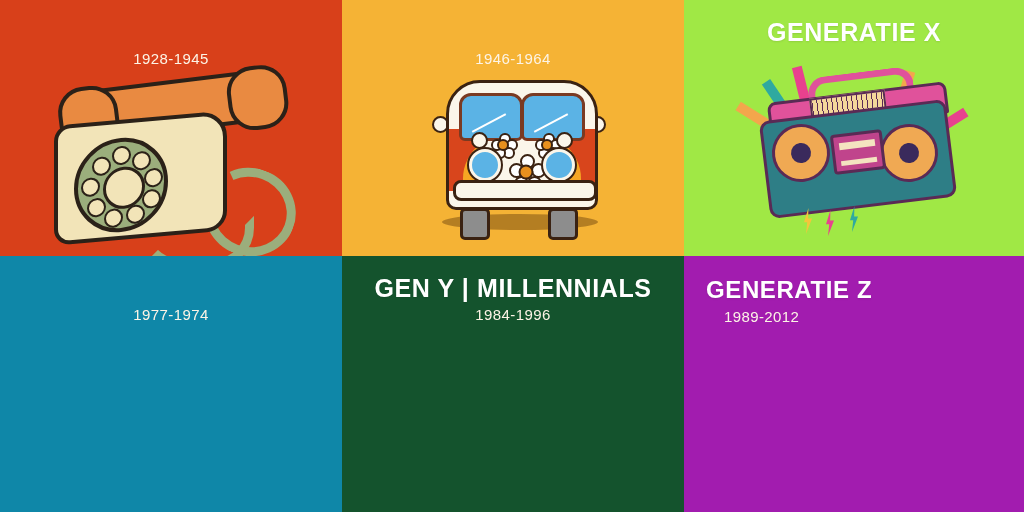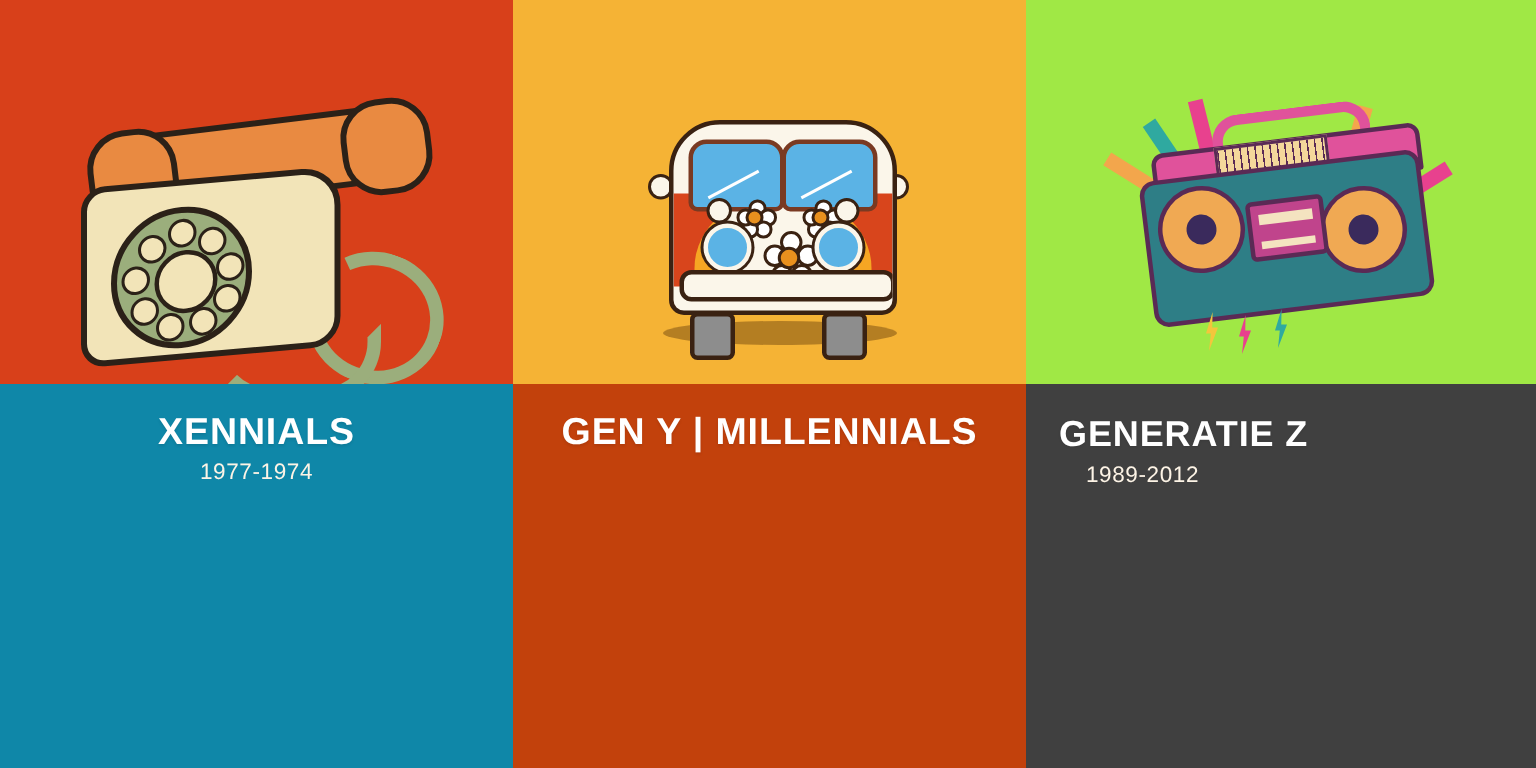--- a/index.html
+++ b/index.html
@@ -92,20 +92,21 @@
     background-image:repeating-linear-gradient(90deg,#5a2a55 0 1px,transparent 1px 5px);}
   .ray{position:absolute;width:10px;height:34px;transform-origin:50% 100%;}
   .bolt{position:absolute;width:8px;height:26px;}
 </style>
 </head>
 <body>
 
 <div class="board">
 
   <div class="panel p1" style="background:#D8401A">
+    <div class="sub">1928-1945</div>
     <div class="phone">
       <div class="cord"></div>
       <div class="cord2"></div>
       <div class="ph-foot"></div>
       <div class="ph-hand"></div>
       <div class="ph-base"></div>
       <div class="ph-dial">
         <div class="ph-hub"></div>
         <i style="left:34px;top:4px"></i>
           <i style="left:54px;top:11px"></i>
@@ -114,20 +115,21 @@
         <i style="left:48px;top:64px"></i>
           <i style="left:26px;top:66px"></i>
         <i style="left:9px;top:54px"></i>
           <i style="left:3px;top:33px"></i>
         <i style="left:14px;top:13px"></i>
       </div>
     </div>
   </div>
 
   <div class="panel p2" style="background:#F5B335">
+    <div class="sub">1946-1964</div>
     <div class="bus">
       <div class="bus-shadow"></div>
       <div class="wheel l"></div>
       <div class="wheel r"></div>
       <div class="mir l"></div>
       <div class="mir r"></div>
       <div class="bus-body">
         <div class="bus-low"></div>
         <div class="bus-v2"></div>
         <div class="bus-v"></div>
@@ -164,20 +166,21 @@
         <div class="pl l"></div>
         <div class="pl r"></div>
         <div class="hl l"></div>
         <div class="hl r"></div>
         <div class="bus-bump"></div>
       </div>
     </div>
   </div>
 
   <div class="panel p3" style="background:#A0E845">
+    <div class="ttl">GENERATIE X</div>
     <div class="bbx">
       <div class="ray" style="left:16px;top:32px;background:#F3A64C;transform:rotate(-58deg)"></div>
       <div class="ray" style="left:34px;top:18px;background:#2FA9A0;transform:rotate(-34deg)"></div>
       <div class="ray" style="left:54px;top:8px;background:#E8418E;transform:rotate(-14deg)"></div>
       <div class="ray" style="left:150px;top:12px;background:#F3A64C;transform:rotate(16deg)"></div>
       <div class="ray" style="left:170px;top:22px;background:#2FA9A0;transform:rotate(36deg)"></div>
       <div class="ray" style="left:186px;top:38px;background:#E8418E;transform:rotate(58deg)"></div>
       <div class="bb-handle"></div>
       <div class="bb-top"></div>
       <div class="grill"></div>
@@ -188,29 +191,29 @@
           <i></i>
           <b></b>
         </div>
       <div class="bolt" style="left:58px;top:150px;background:#F3C63C;clip-path:polygon(55% 0,0 55%,40% 55%,25% 100%,100% 40%,52% 40%)"></div>
       <div class="bolt" style="left:80px;top:152px;background:#E8418E;clip-path:polygon(55% 0,0 55%,40% 55%,25% 100%,100% 40%,52% 40%)"></div>
       <div class="bolt" style="left:104px;top:148px;background:#2FA9A0;clip-path:polygon(55% 0,0 55%,40% 55%,25% 100%,100% 40%,52% 40%)"></div>
     </div>
   </div>
 
   <div class="panel p4" style="background:#0F87A8">
-    <div class="ttl">XENNIALS</div>
     <div class="sub">1977-1974</div>
 
   </div>
 
-  <div class="panel p5" style="background:#c2410c">
+  <div class="panel p5" style="background:#14532d">
     <div class="ttl">GEN Y | MILLENNIALS</div>
-
-  </div>
-
-  <div class="panel p6" style="background:#404040">
+    <div class="sub">1984-1996</div>
+
+  </div>
+
+  <div class="panel p6" style="background:#a21caf">
     <div class="ttl">GENERATIE Z</div>
     <div class="sub">1989-2012</div>
 
   </div>
 
 </div>
 
 </body></html>

